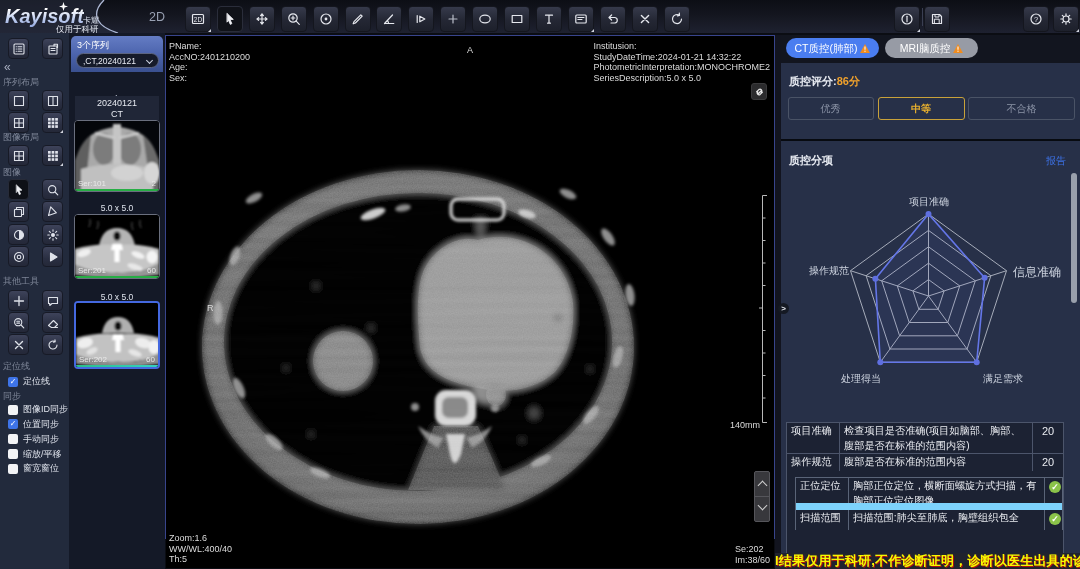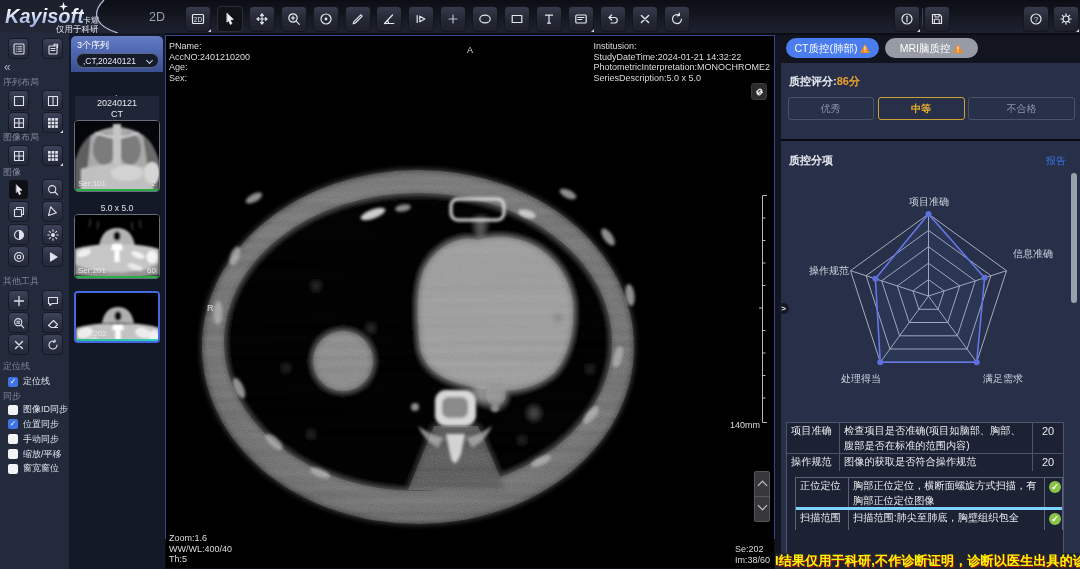--- a/index.html
+++ b/index.html
@@ -465,21 +465,21 @@
           <ellipse cx="9" cy="38" rx="7" ry="3.5" transform="rotate(-18 9 38)" fill="#f0f0f0"></ellipse>
           <ellipse cx="63" cy="40" rx="7" ry="3" transform="rotate(22 63 40)" fill="#f2f2f2"></ellipse>
           <ellipse cx="77" cy="42" rx="5.5" ry="6.5" fill="#f4f4f4"></ellipse>
           <ellipse cx="60" cy="52" rx="8" ry="3" transform="rotate(18 60 52)" fill="#e8e8e8"></ellipse>
         </g>
       </svg>
       <div class="thlbl">Ser:201</div><div class="thnum">60</div>
       <div class="thbar"></div>
     </div>
     <div class="abs" style="left:0;top:259px;width:96px;text-align:center;font-size:8.5px;color:#dfe3ec">5.0 x 5.0</div>
-    <div class="thumbbox sel" style="top:258px;height:52px">
+    <div class="thumbbox sel" style="top:268px;height:68px">
       <svg width="84" height="64" viewBox="0 0 84 64">
         <defs>
             <filter id="tb3" x="-30%" y="-30%" width="160%" height="160%">
               <feGaussianBlur stdDeviation="1.1"></feGaussianBlur>
             </filter>
           </defs>
         <rect width="84" height="64" fill="#000"></rect>
         <g filter="url(#tb3)">
           <path d="M26 30 Q29 14 42 14 Q55 14 58 30 Z" fill="#b0b0b0"></path>
           <path d="M0 35 Q20 29 42 31 Q64 29 84 35 L84 52 Q64 60 42 59 Q20 60 0 52 Z" fill="#c2c2c2"></path>
@@ -652,38 +652,38 @@
         <g fill="#5f6fe0">
             <circle cx="147.5" cy="179" r="3"></circle>
             <circle cx="203.6" cy="242.8" r="3"></circle>
             <circle cx="195.7" cy="327.3" r="3"></circle>
             <circle cx="99.3" cy="327.3" r="3"></circle>
             <circle cx="94.4" cy="243.8" r="3"></circle>
           </g>
       </g>
     </svg>
     <div class="abs" style="left:113px;top:160px;width:70px;text-align:center;font-size:10px;color:#ccd2de">项目准确</div>
-    <div class="abs" style="left:232px;top:212px;font-size:10px;color:#ccd2de">信息准确</div>
+    <div class="abs" style="left:232px;top:229px;font-size:12px;color:#ccd2de">信息准确</div>
     <div class="abs" style="left:28px;top:229px;font-size:10px;color:#ccd2de">操作规范</div>
     <div class="abs" style="left:45px;top:337px;width:70px;text-align:center;font-size:10px;color:#ccd2de">处理得当</div>
     <div class="abs" style="left:187px;top:337px;width:70px;text-align:center;font-size:10px;color:#ccd2de">满足需求</div>
     <div id="pscroll"></div>
     <div id="qwrap" class="abs" style="left:5px;top:387px;width:278px;height:147px;background:#1c2233;border:1px solid #4c556b;overflow:hidden">
       <div style="display:flex;height:31px;border-bottom:1px solid #4c556b">
         <div class="qc" style="width:52px">项目准确</div>
         <div class="qc" style="width:193px;border-left:1px solid #4c556b">检查项目是否准确(项目如脑部、胸部、腹部是否在标准的范围内容)</div>
         <div class="qc sc" style="flex:1;border-left:1px solid #4c556b">20</div>
       </div>
       <div style="display:flex;height:17px">
         <div class="qc" style="width:52px">操作规范</div>
-        <div class="qc" style="width:193px;border-left:1px solid #4c556b">图像的获取是否符合操作规范</div>
+        <div class="qc" style="width:193px;border-left:1px solid #4c556b">腹部是否在标准的范围内容</div>
         <div class="qc sc" style="flex:1;border-left:1px solid #4c556b">20</div>
       </div>
       <div style="margin:6px 0 0 8px;border:1px solid #5a6478;border-bottom:none">
-        <div style="display:flex;height:32px;border-bottom:3px solid #7dd3fc">
+        <div style="display:flex;height:32px;border-bottom:7px solid #7dd3fc">
           <div class="qc" style="width:52px">正位定位</div>
           <div class="qc" style="width:196px;border-left:1px solid #5a6478">胸部正位定位，横断面螺旋方式扫描，有胸部正位定位图像</div>
           <div class="qc sc" style="flex:1;border-left:1px solid #5a6478"><span class="chk">✓</span></div>
         </div>
         <div style="display:flex;height:20px">
           <div class="qc" style="width:52px">扫描范围</div>
           <div class="qc" style="width:196px;border-left:1px solid #5a6478">扫描范围:肺尖至肺底，胸壁组织包全</div>
           <div class="qc sc" style="flex:1;border-left:1px solid #5a6478"><span class="chk">✓</span></div>
         </div>
       </div>

